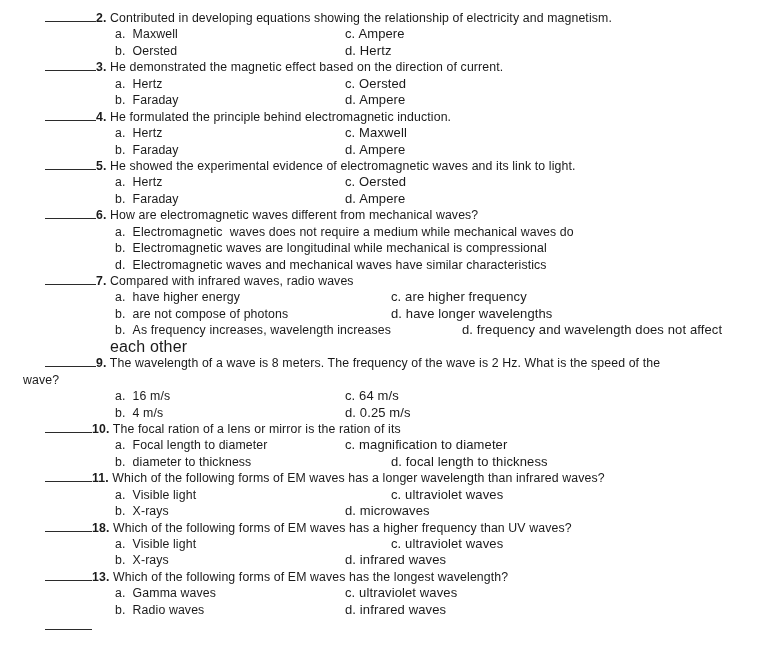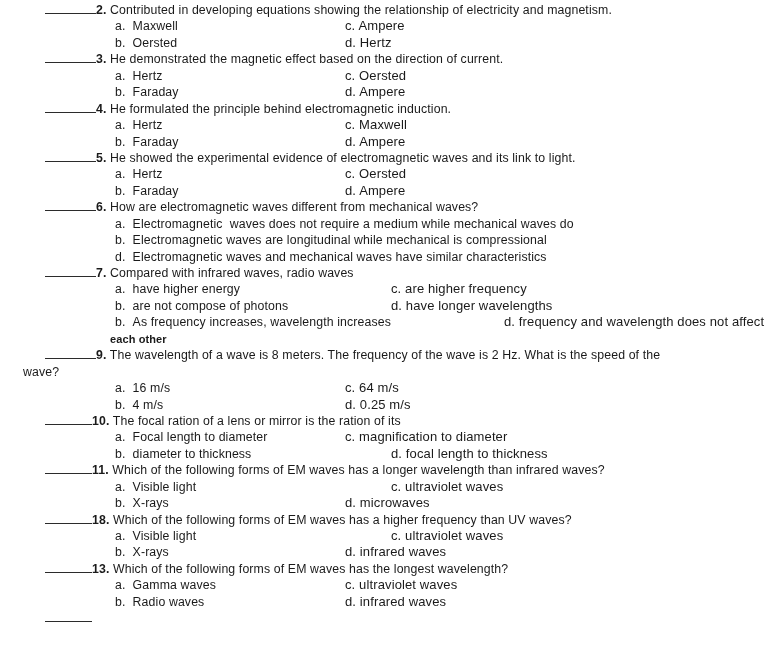--- a/index.html
+++ b/index.html
@@ -13,21 +13,21 @@
     overflow: hidden;
     font-family: "Liberation Sans", sans-serif;
     color: #1a1a1a;
     -webkit-font-smoothing: antialiased;
   }
   .sheet {
     position: relative;
     width: 768px;
     height: 660px;
     background: #fff;
-    padding-top: 2px;
+    padding-top: 10px;
     box-sizing: border-box;
   }
   .line {
     height: 16.45px;
     line-height: 16.45px;
     font-size: 12.3px;
     white-space: pre;
     letter-spacing: 0.01em;
   }
   
@@ -73,25 +73,24 @@
   }
   .col2 {
     position: absolute;
     top: 0;
     font-size: 13px;
     white-space: pre;
   }
   .c317 { left: 317px; }
   .c363 { left: 363px; }
   .c410 { left: 410px; }
-  .c450 { left: 476px; }
+  .c450 { left: 434px; }
   .subcont {
     padding-left: 110px;
-    font-size: 11px;
-    font-weight: bold;
+    font-size: 16px;
   }
 </style>
 </head>
 <body>
 
 <div class="sheet">
 
   <div class="line qline"><span class="blank w1"></span><span class="qnum">2.</span><span class="qtext"> Contributed in developing equations showing the relationship of electricity and magnetism.</span></div>
   <div class="line opt"><span class="lbl">a.</span>  <span class="txt">Maxwell</span><span class="col2 c317"><span>c.</span> <span>Ampere</span></span></div>
   <div class="line opt"><span class="lbl">b.</span>  <span class="txt">Oersted</span><span class="col2 c317"><span>d.</span> <span>Hertz</span></span></div>

